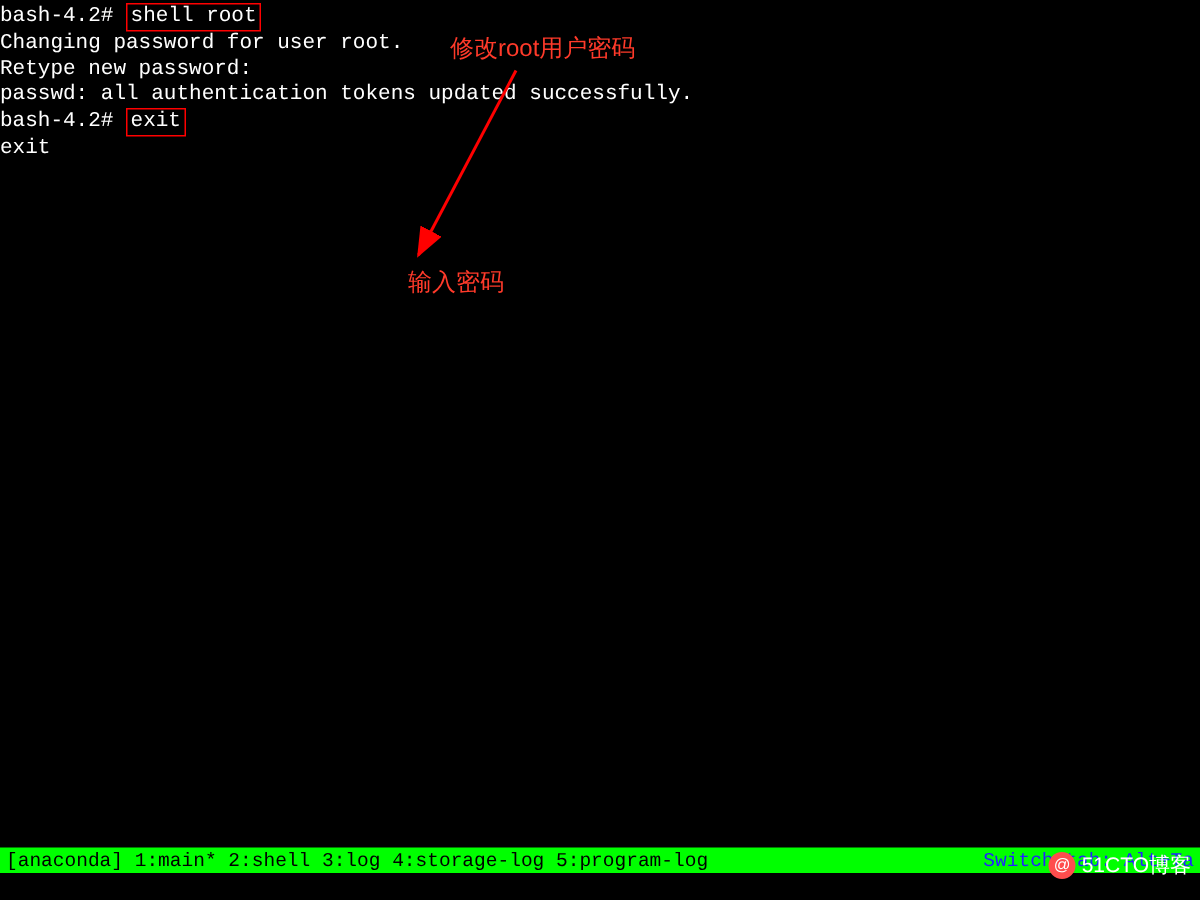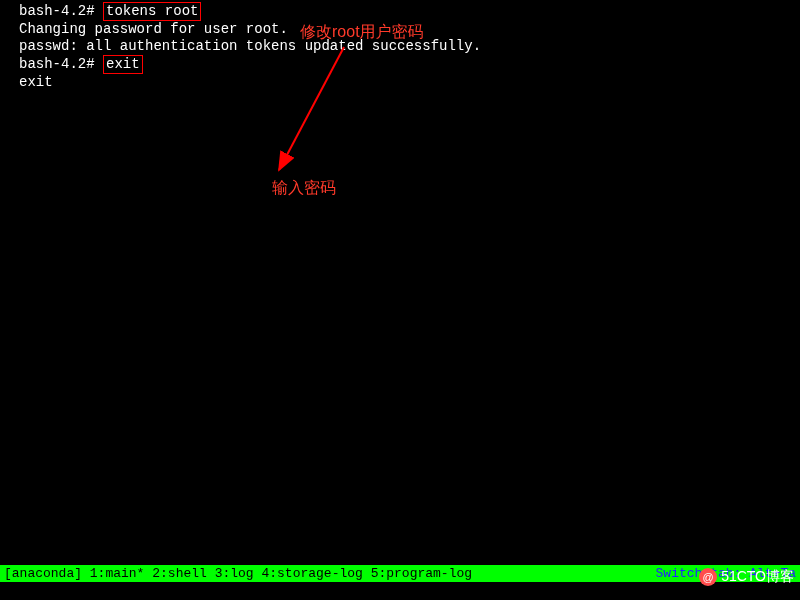--- a/index.html
+++ b/index.html
@@ -11,21 +11,21 @@
       width: 800px;
       height: 600px;
       background: #000;
       font-family: "Courier New", monospace;
       font-size: 14px;
       color: #fff;
       position: relative;
       overflow: hidden;
     }
     .terminal {
-      padding: 2px 19px;
+      padding: 2px 0;
       line-height: 17px;
     }
     .line {
       white-space: pre;
       display: flex;
       align-items: center;
     }
     .prompt {
       color: #fff;
     }
@@ -86,26 +86,27 @@
       font-size: 11px;
     }
   </style>
 </head>
 <body>
 
 <div class="terminal">
 
   <div class="line">
     <span class="prompt">bash-4.2# </span>
-    <span class="highlight-box">tokens root</span>
+    <span class="highlight-box">shell root</span>
   </div>
 
   <div class="line">Changing password for user root.</div>
 
 
+  <div class="line">Retype new password:</div>
 
   <div class="line">passwd: all authentication tokens updated successfully.</div>
 
   <div class="line">
     <span class="prompt">bash-4.2# </span>
     <span class="highlight-box">exit</span>
   </div>
 
   <div class="line">exit</div>
 

